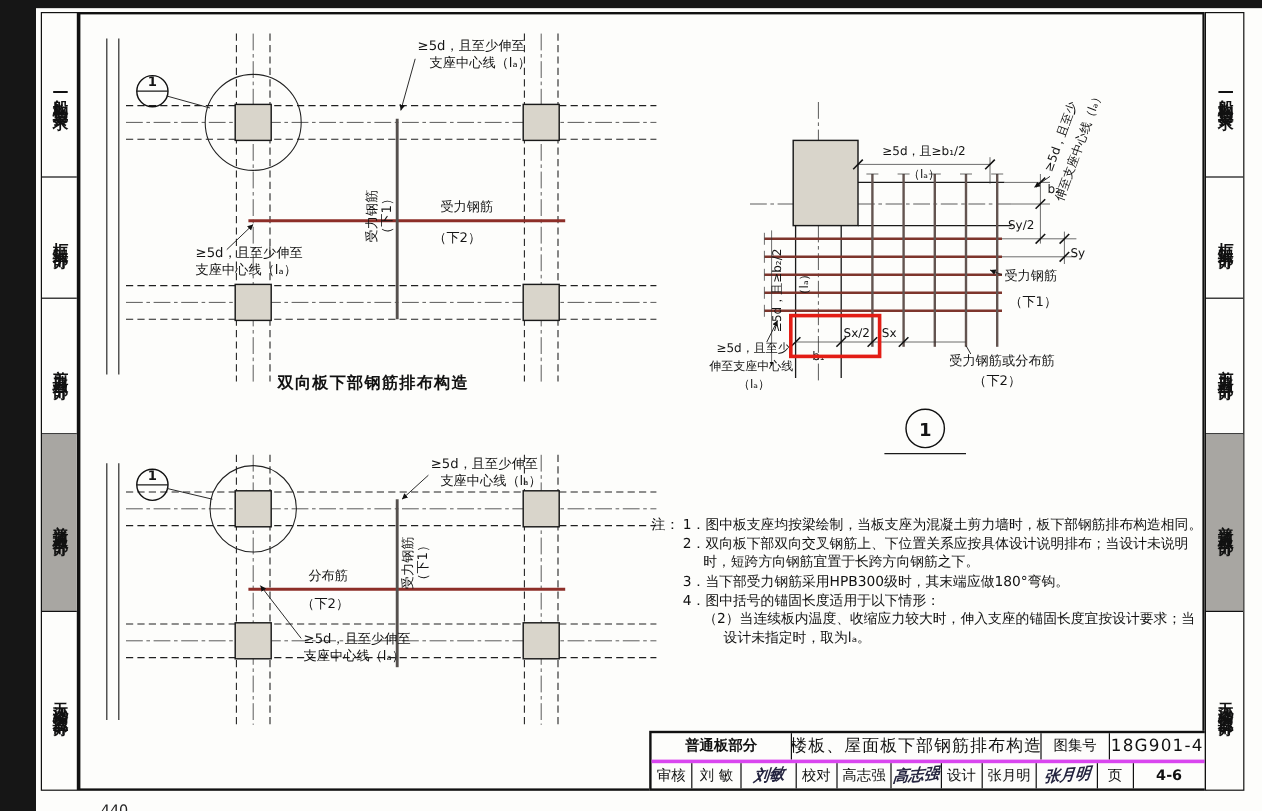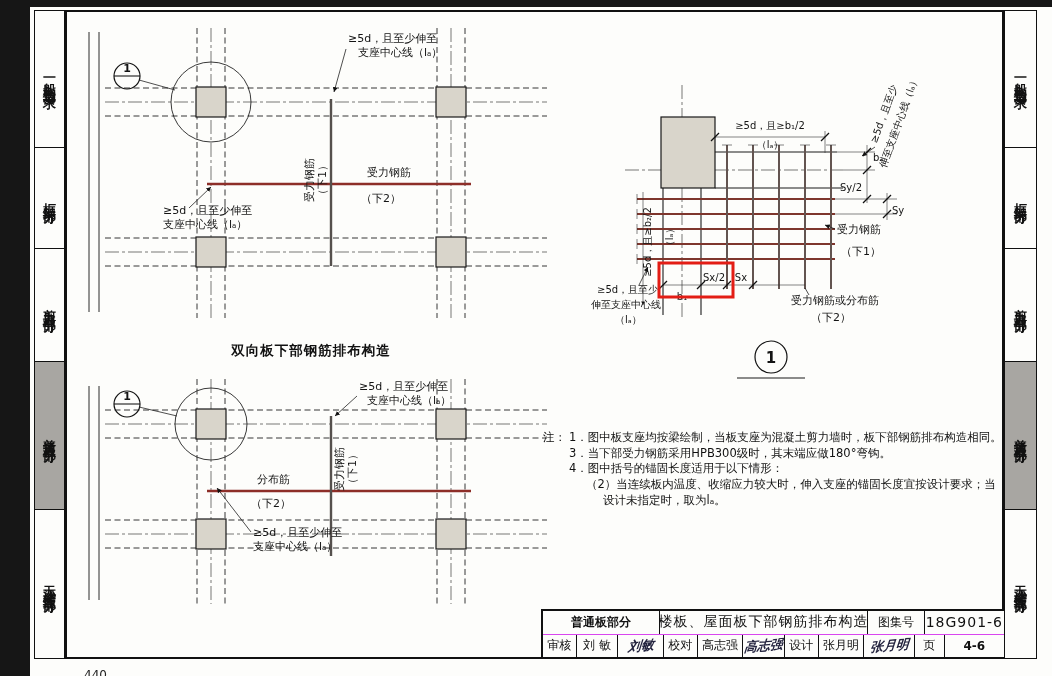--- a/index.html
+++ b/index.html
@@ -16,21 +16,21 @@
   .tab:last-child { border-bottom:none; }
   .tab.active { background:#a8a6a2; }
   .vtext { writing-mode:vertical-rl; text-orientation:upright; font-size:13px; font-weight:bold; letter-spacing:3px; line-height:1; }
 
   .frame { position:absolute; left:35px; top:3px; width:939px; height:649px; border:2px solid #111; background:#fdfdfb; }
 
   .diagA { position:absolute; left:4px; top:10px; width:480px; height:342px; }
   .diagB { position:absolute; left:4px; top:362px; width:480px; height:272px; }
   .diagC { position:absolute; left:518px; top:45px; width:420px; height:348px; }
   .dtitle { position:absolute; left:0; width:480px; text-align:center; font-size:13.5px; font-weight:bold; letter-spacing:1px; }
-  .diagA .dtitle { top:320px; }
+  .diagA .dtitle { top:288px; }
   .diagB .dtitle { top:240px; }
 
   svg text { font-size:11px; fill:#141414; font-family:"DejaVu Sans","Liberation Sans",sans-serif; }
   svg .t10 { font-size:10px; }
   svg .bold { font-weight:bold; }
   svg .cl { stroke:#3c3c3c; stroke-width:0.7; stroke-dasharray:14 3 3 3; }
   svg .dash { stroke:#202020; stroke-width:0.9; stroke-dasharray:6 3.5; fill:none; }
   svg .solid { stroke:#1a1a1a; stroke-width:1.1; }
   svg .thin { stroke:#333; stroke-width:0.6; }
   svg .edge { stroke:#2a2a2a; stroke-width:1; }
@@ -46,21 +46,21 @@
   svg .hl-red { fill:none; stroke:#e31d15; stroke-width:3; }
 
   .notes { position:absolute; left:476px; top:418px; width:460px; font-size:11.5px; line-height:1.36; }
   .nprefix { position:absolute; left:0; top:0; }
   .nbody { margin-left:26px; }
   .note { padding-left:17px; text-indent:-17px; }
   .note.sub { margin-left:17px; }
 
   .tblock { position:absolute; left:474px; top:597px; width:465px; height:50px; border:2px solid #111; display:flex; flex-direction:column; background:#fdfdfb; }
   .trow { display:flex; flex:1; }
-  .trow2 { border-top:1px solid #d946ef; }
+  .trow2 { border-top:3px solid #d946ef; }
   .tcell { border-right:1px solid #111; display:flex; align-items:center; justify-content:center; font-size:12px; overflow:hidden; white-space:nowrap; }
   .tcell:last-child { border-right:none; }
   .tcell.b { font-weight:bold; }
   .tcell.big { font-size:14px; font-weight:normal; letter-spacing:1px; }
   .sig { font-style:italic; font-weight:bold; color:#24243f; font-size:13px; transform:rotate(-5deg) skewX(-10deg); }
   .pagenum { position:absolute; left:54px; top:661px; font-size:12px; color:#222; }
 </style>
 </head>
 <body>
 
@@ -326,32 +326,33 @@
           <text x="186" y="306" text-anchor="middle" style="font-size:15px" class="bold">1</text>
           <line class="solid" x1="152" y1="321" x2="220" y2="321"></line>
         </g>
       </svg>
     </div>
 
     <div class="notes">
       <span class="nprefix">注：</span>
       <div class="nbody">
         <div class="note">1．图中板支座均按梁绘制，当板支座为混凝土剪力墙时，板下部钢筋排布构造相同。</div>
+        <div class="note">2．双向板下部双向交叉钢筋上、下位置关系应按具体设计说明排布；当设计未说明时，短跨方向钢筋宜置于长跨方向钢筋之下。</div>
         <div class="note">3．当下部受力钢筋采用HPB300级时，其末端应做180°弯钩。</div>
         <div class="note">4．图中括号的锚固长度适用于以下情形：</div>
         <div class="note sub">（2）当连续板内温度、收缩应力较大时，伸入支座的锚固长度宜按设计要求；当设计未指定时，取为lₐ。</div>
       </div>
     </div>
 
     <div class="tblock">
       <div class="trow trow1">
         <div class="tcell b" style="width:118px">普通板部分</div>
         <div class="tcell big" style="width:210px">楼板、屋面板下部钢筋排布构造</div>
         <div class="tcell" style="width:57px">图集号</div>
-        <div class="tcell big" style="width:80px">18G901-6</div>
+        <div class="tcell big" style="width:80px">18G901-4</div>
       </div>
       <div class="trow trow2">
         <div class="tcell" style="width:34px">审核</div>
         <div class="tcell" style="width:42px">刘 敏</div>
         <div class="tcell" style="width:46px">
             <span class="sig">刘敏</span>
           </div>
         <div class="tcell" style="width:34px">校对</div>
         <div class="tcell" style="width:46px">高志强</div>
         <div class="tcell" style="width:42px">

